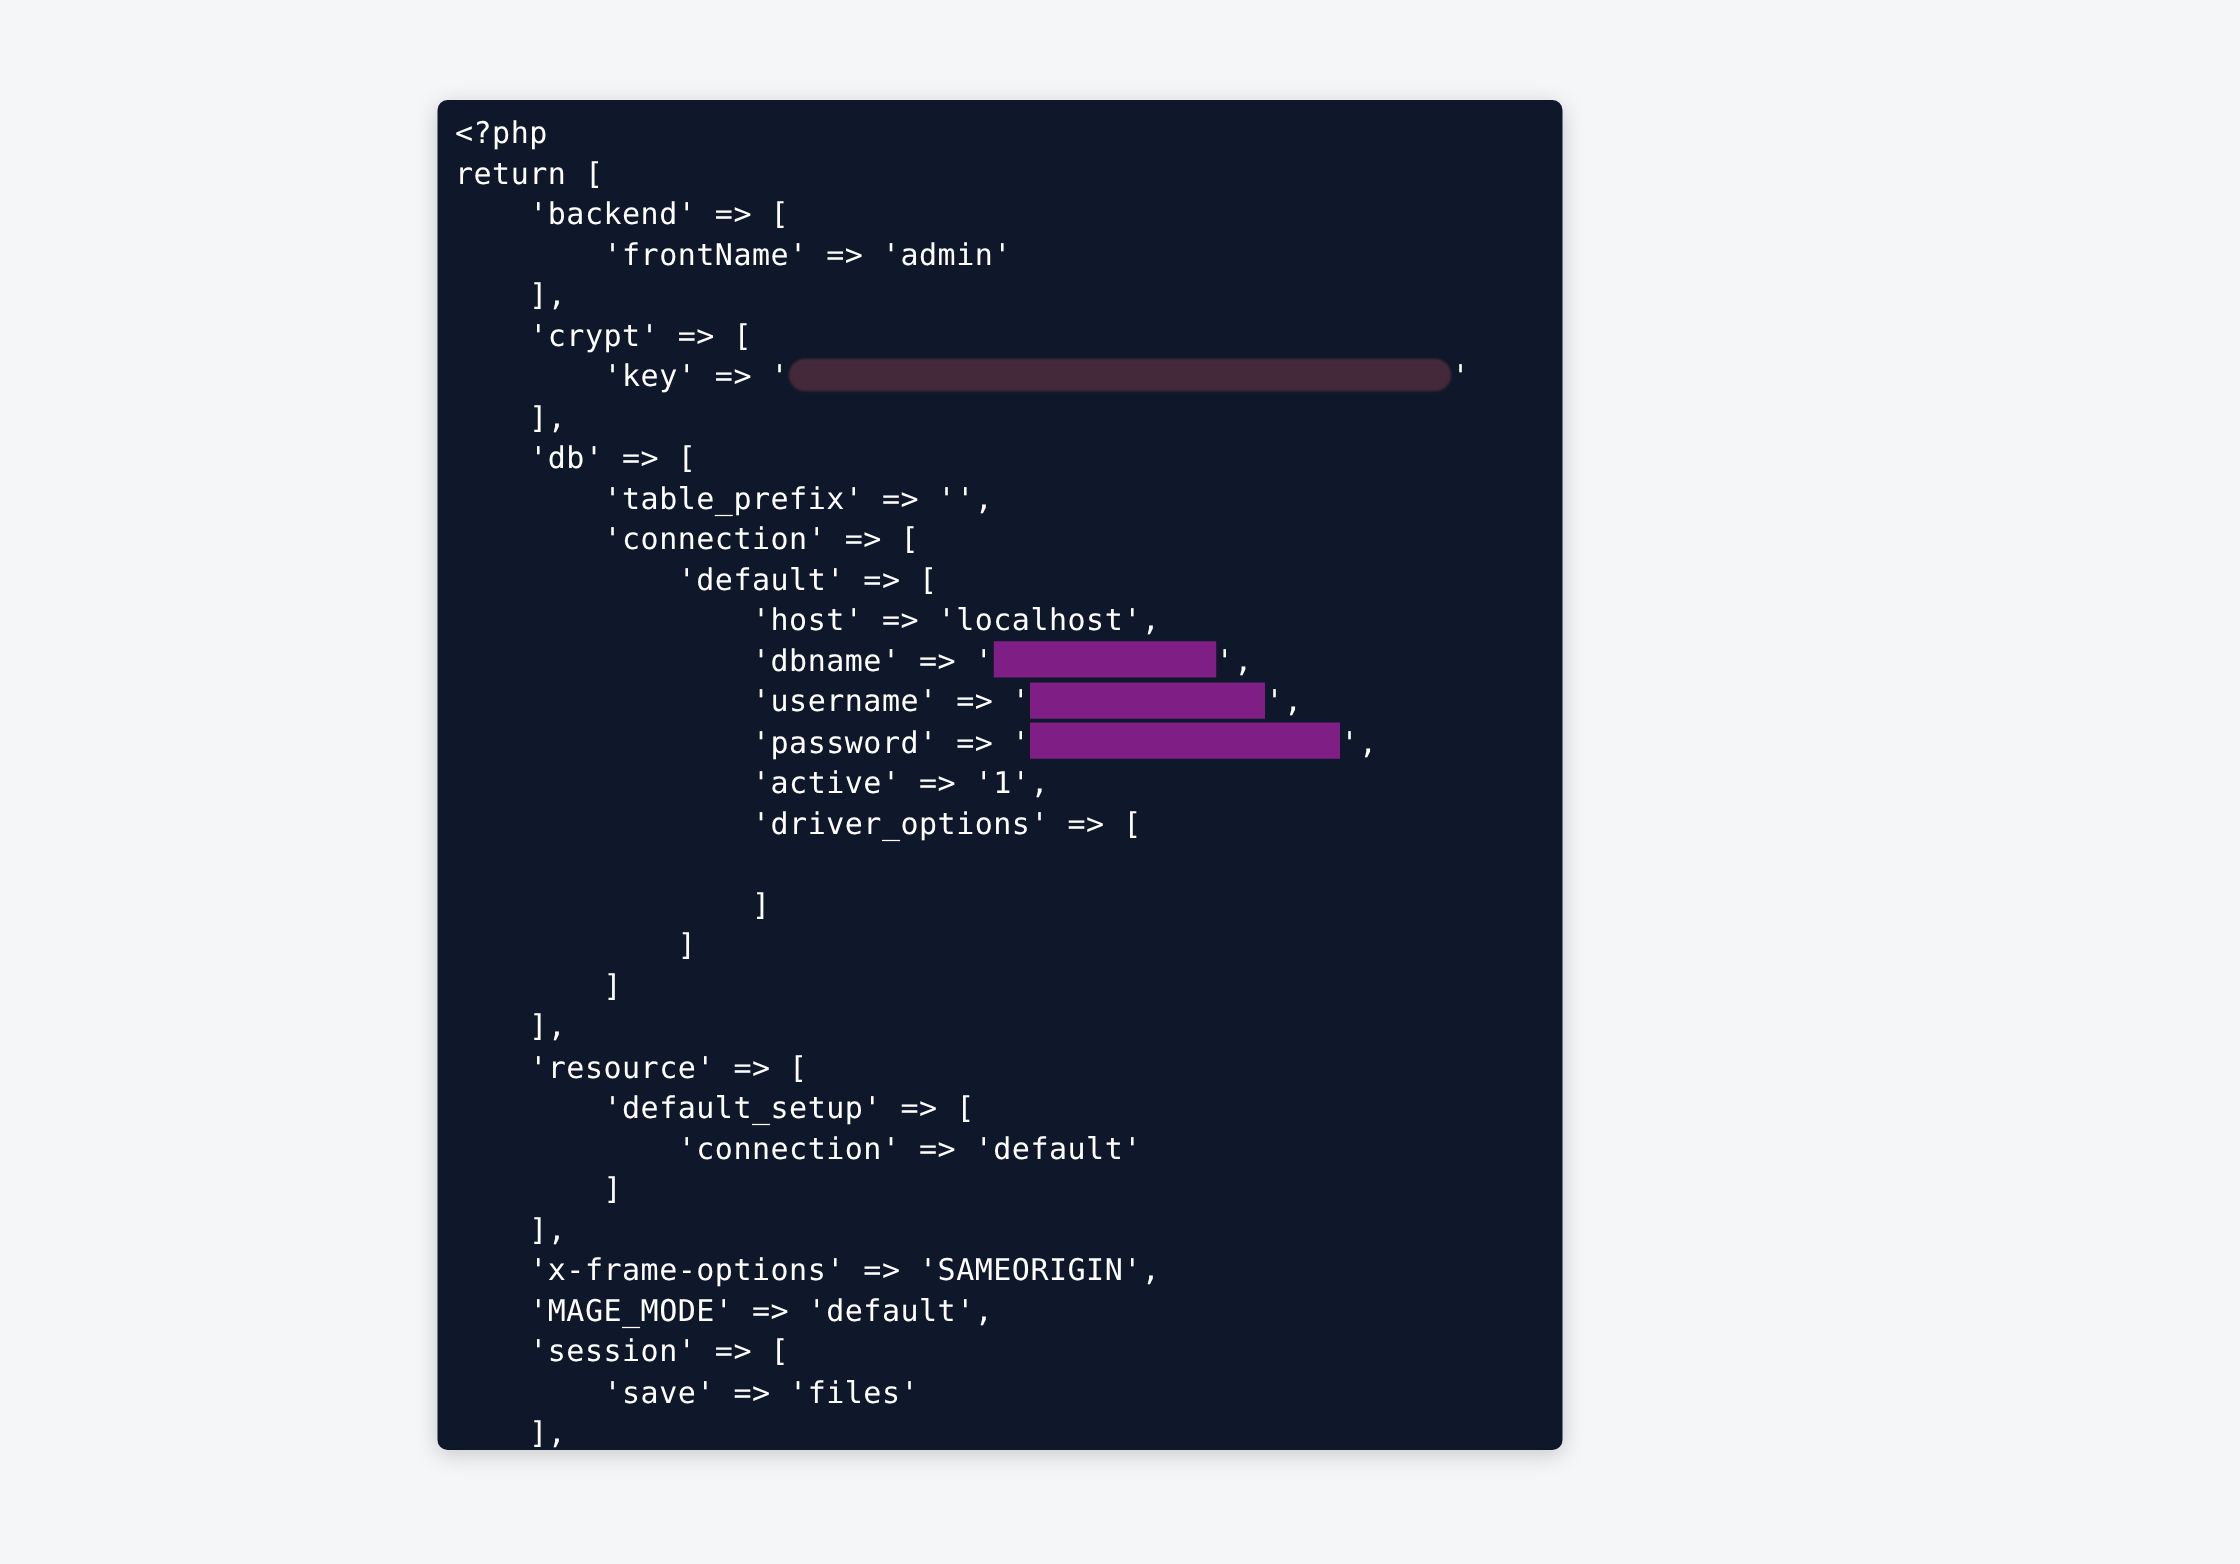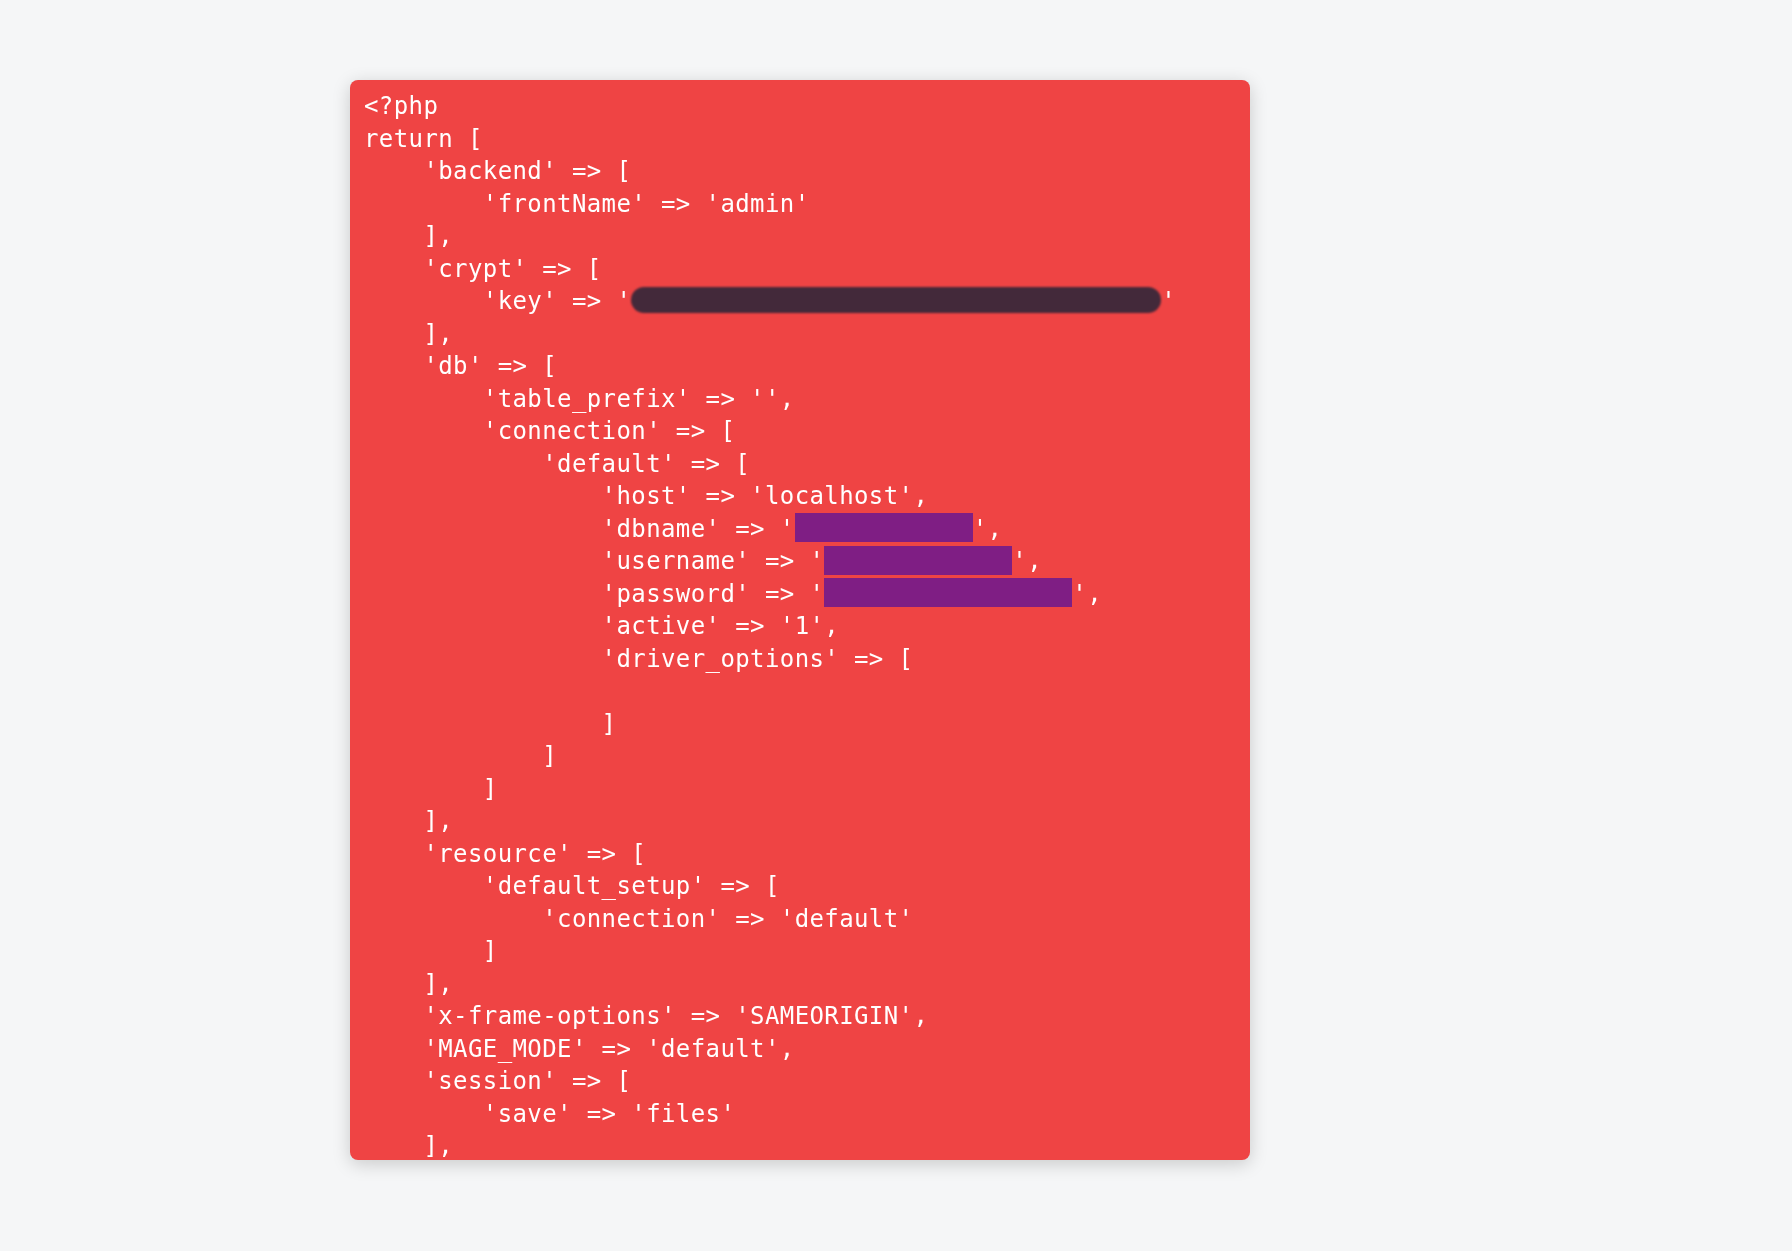--- a/index.html
+++ b/index.html
@@ -9,21 +9,21 @@
       height: 1251px;
       background: #f5f6f7;
       font-family: "DejaVu Sans Mono", "Ubuntu Mono", Menlo, Consolas, monospace;
     }
     .terminal {
       position: absolute;
       left: 350px;
       top: 80px;
       width: 900px;
       height: 1080px;
-      background: #ef4444;
+      background: #0f172a;
       border-radius: 8px;
       overflow: hidden;
       box-shadow: 0 4px 18px rgba(0,0,0,0.18);
     }
     .code {
       color: #ffffff;
       font-size: 24px;
       line-height: 32.5px;
       white-space: pre;
       padding: 10px 14px 0 14px;

